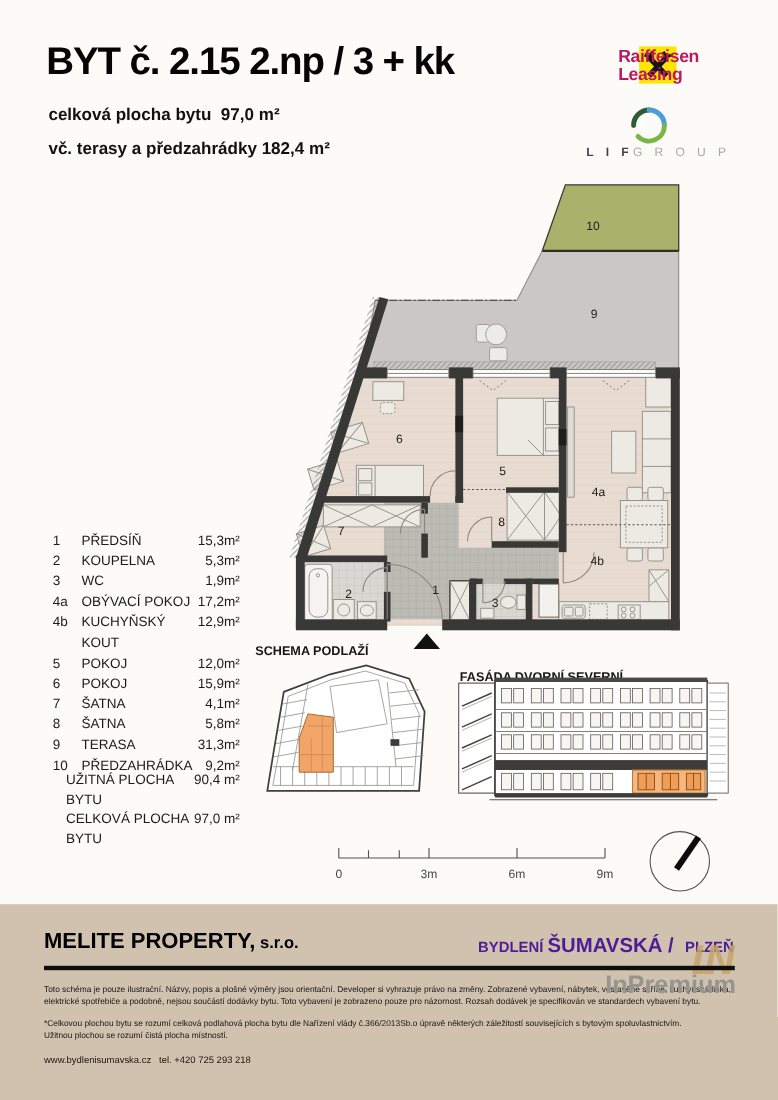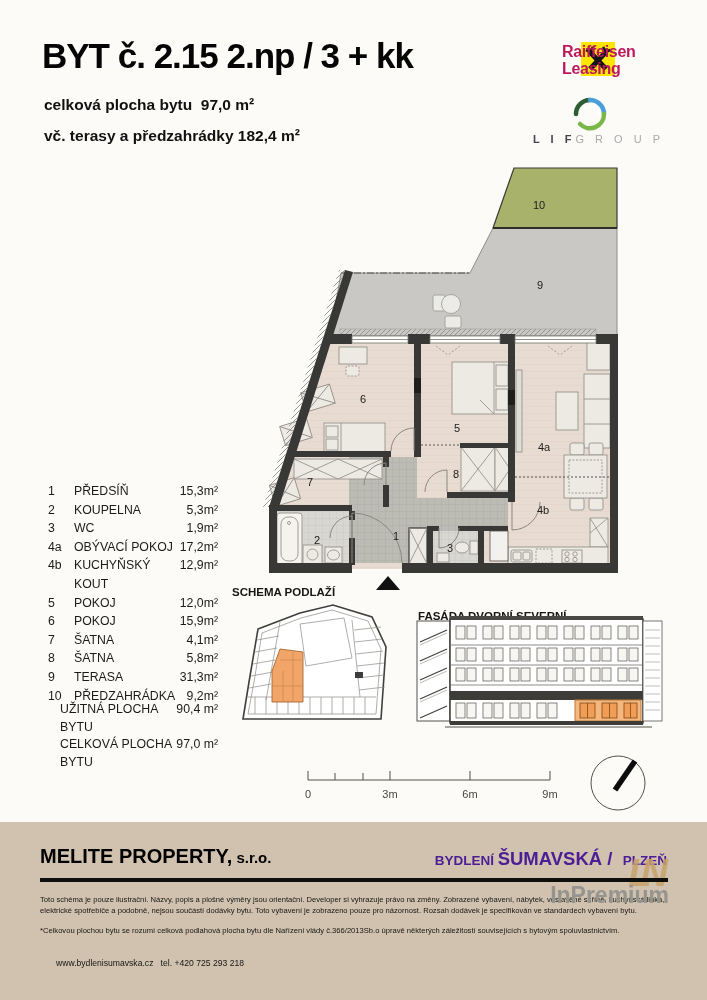--- a/index.html
+++ b/index.html
@@ -41,21 +41,21 @@
   .company .sro{font-size:15px;font-weight:700;}
   .project{right:40px;top:26px;text-align:right;color:#4c1d95;white-space:pre;}
   .project .b1{font-size:13.5px;font-weight:700;}
   .project .b2{font-size:18.5px;font-weight:700;}
   .divider{left:40px;top:56px;width:628px;height:4px;background:#0e0e0c;z-index:2;}
   .goldmono{right:50px;top:30px;font-size:38px;font-weight:700;color:#c8a36b;letter-spacing:-11px;opacity:.85;z-index:1;font-style:italic;}
   .inpremium{right:38px;top:60px;font-size:23px;font-weight:700;color:#96948f;z-index:3;}
   .fine{left:40px;width:630px;font-size:7.6px;line-height:1.5;color:#161614;}
   .fine1{top:72px;}
   .fine2{top:103px;}
-  .website{left:40px;top:136px;font-size:8.6px;color:#161614;white-space:pre;margin-left:16px;}
+  .website{left:40px;top:136px;font-size:8.6px;color:#161614;white-space:pre;}
   svg text{font-family:"Liberation Sans", sans-serif;}
 </style>
 </head>
 <body>
 
 <div class="abs title">BYT č. 2.15 2.np / 3 + kk</div>
 <div class="abs sub sub1">celková plocha bytu  97,0 m²</div>
 <div class="abs sub sub2">vč. terasy a předzahrádky 182,4 m²</div>
 
 <svg class="abs rl-logo" width="40" height="40" viewBox="0 0 40 40">
@@ -543,15 +543,16 @@
 
 <div class="abs footer">
   <div class="abs goldmono">LN</div>
   <div class="abs company"><span>MELITE PROPERTY,</span><span class="sro"> s.r.o.</span></div>
   <div class="abs project"><span class="b1">BYDLENÍ </span><span class="b2">ŠUMAVSKÁ</span><span class="b2"> /  </span><span class="b1">PLZEŇ</span></div>
   <div class="abs divider"></div>
   <div class="abs inpremium">InPremium</div>
   <div class="abs fine fine1">Toto schéma je pouze ilustrační. Názvy, popis a plošné výměry jsou orientační. Developer si vyhrazuje právo na změny. Zobrazené vybavení, nábytek, vestavěné skříně, kuchyňská linka, elektrické spotřebiče a podobně, nejsou součástí dodávky bytu. Toto vybavení je zobrazeno pouze pro názornost. Rozsah dodávek je specifikován ve standardech vybavení bytu.</div>
   <div class="abs fine fine2">
     <div>*Celkovou plochou bytu se rozumí celková podlahová plocha bytu dle Nařízení vlády č.366/2013Sb.o úpravě některých záležitostí souvisejících s bytovým spoluvlastnictvím.</div>
+    <div>Užitnou plochou se rozumí čistá plocha místností.</div>
   </div>
   <div class="abs website"><span>www.bydlenisumavska.cz</span><span>   </span><span>tel. +420 725 293 218</span></div>
 </div>
 
 </body></html>

